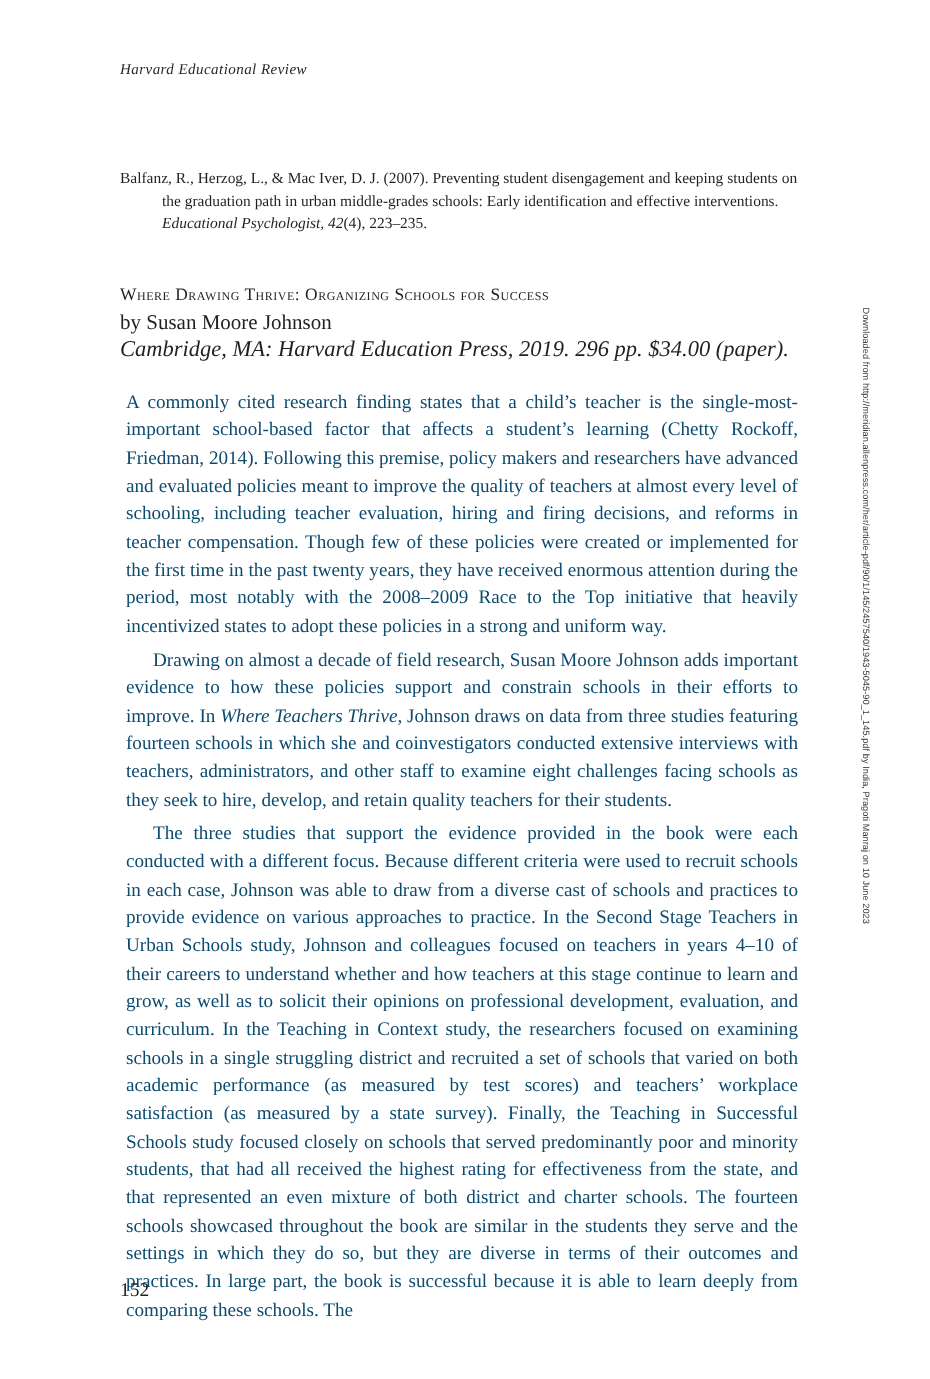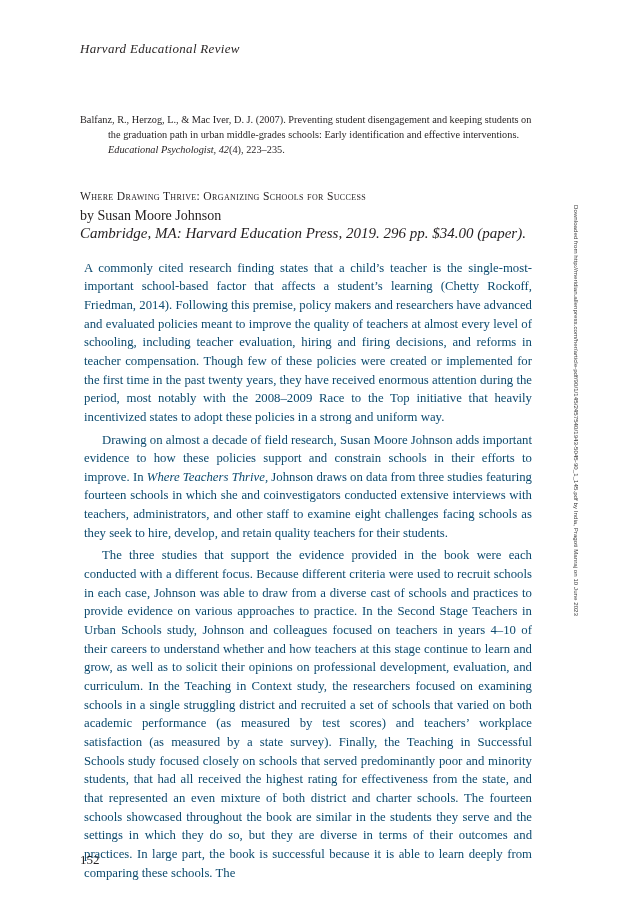--- a/index.html
+++ b/index.html
@@ -14,21 +14,21 @@
     background: #ffffff;
     overflow: hidden;
     font-family: "Liberation Serif", "DejaVu Serif", serif;
     color: #231f20;
   }
   .running-head {
     position: absolute;
     left: 80px;
     top: 41px;
     font-style: italic;
-    font-size: 13px;
+    font-size: 10px;
     letter-spacing: 0.3px;
     color: #2a2626;
   }
   .content {
     position: absolute;
     left: 80px;
     top: 112px;
     width: 456px;
   }
   .reference {

